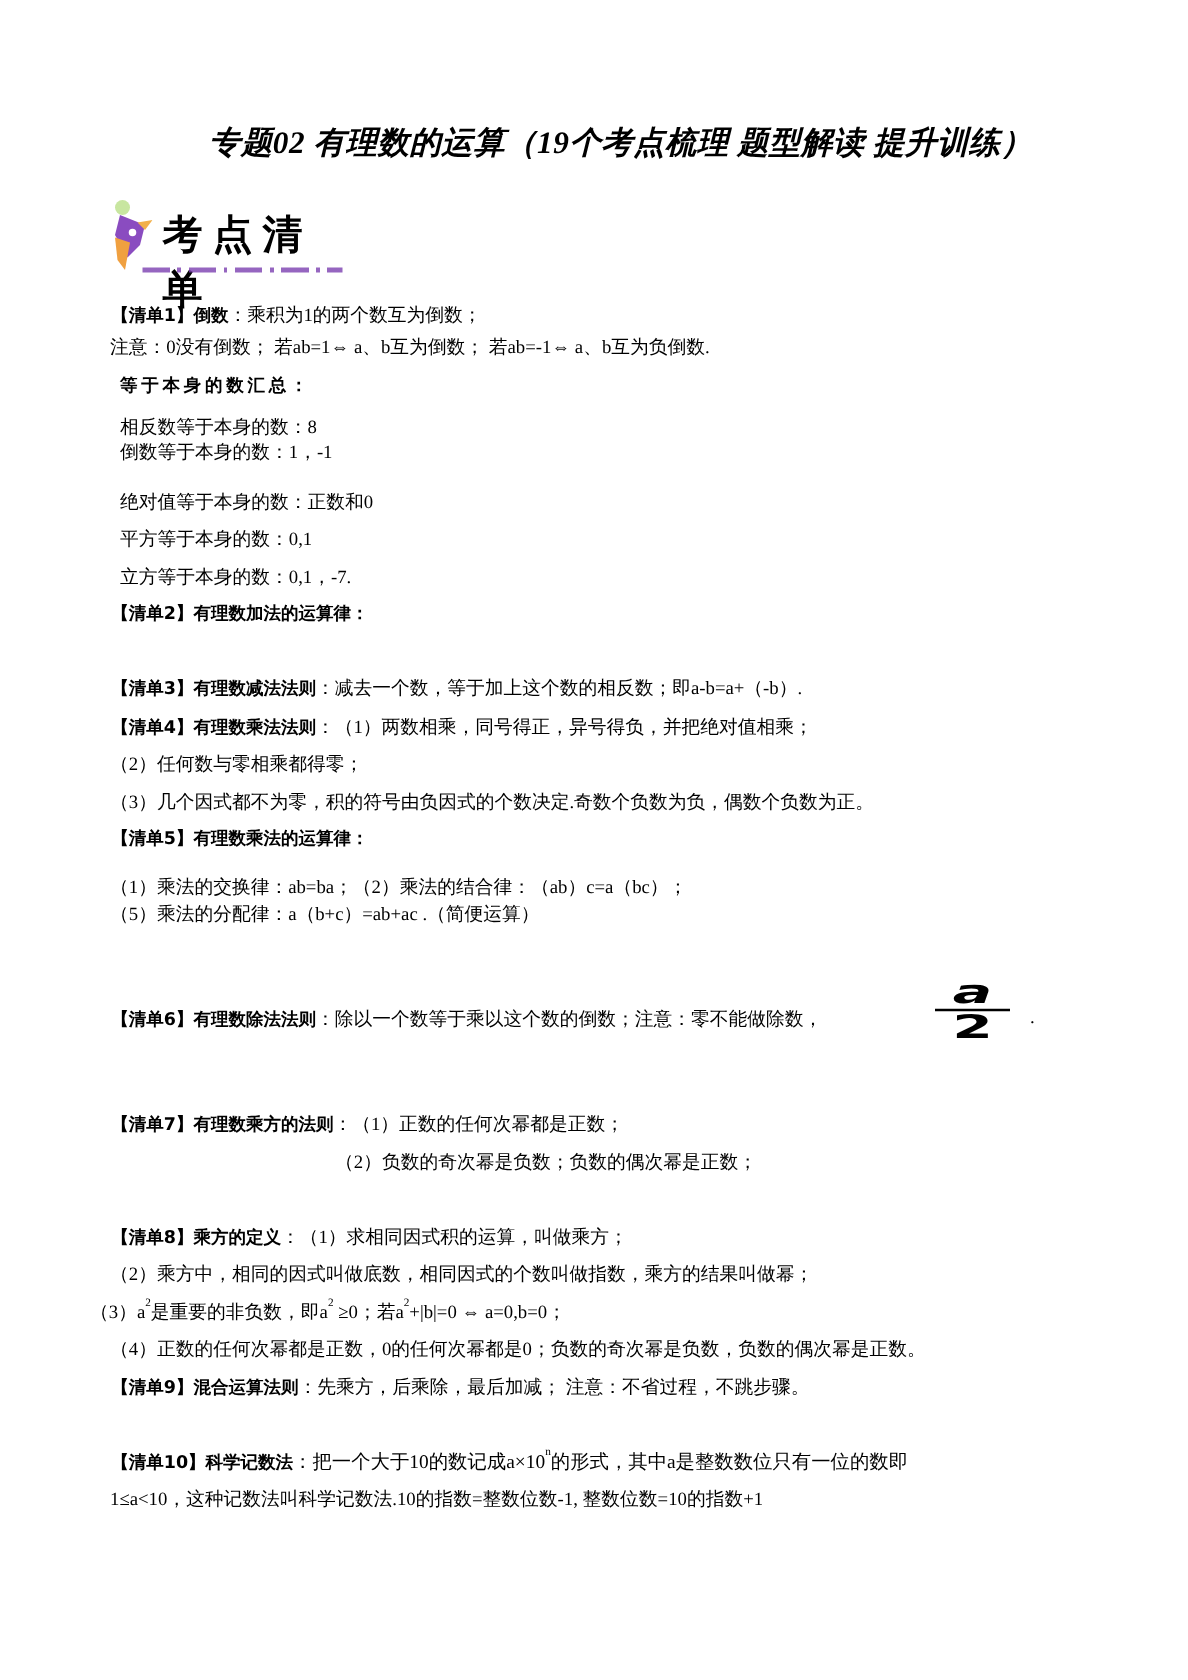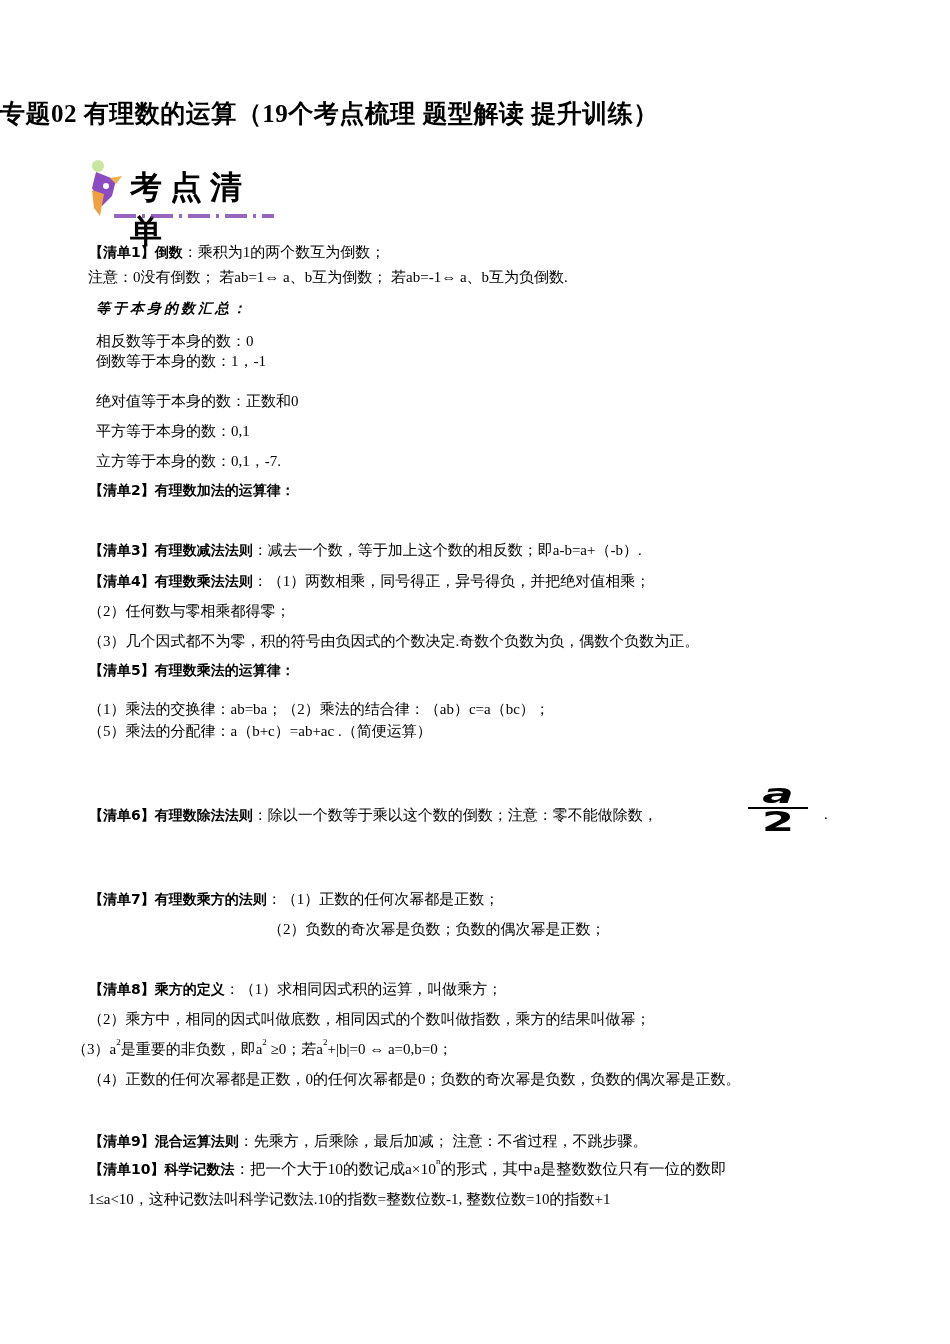--- a/index.html
+++ b/index.html
@@ -1,28 +1,28 @@
 <!DOCTYPE html>
 <html><head>
 <meta charset="utf-8">
 <style>
   html, body { margin: 0; padding: 0; background: #ffffff; }
   body { width: 950px; height: 1344px; position: relative; overflow: hidden;
          font-family: "Liberation Serif", "DejaVu Serif", serif; color: #000; }
-  .title { position: absolute; left: 0; width: 826px; top: 97px; text-align: left;
-           font-size: 25px; font-weight: bold; letter-spacing: 0.5px; }
+  .title { position: absolute; left: 0; width: 826px; top: 97px; text-align: right;
+           font-size: 25px; font-weight: bold; letter-spacing: 0.5px; font-style: italic; }
   .logo { position: absolute; left: 88px; top: 158px; width: 200px; height: 66px; }
   .logo-text { position: absolute; left: 42px; top: 8px; font-size: 32px; font-weight: bold;
                letter-spacing: 8px; font-family: "DejaVu Serif", serif; }
   .logo-line { position: absolute; left: 26px; top: 56px; width: 160px; height: 4px;
                background: repeating-linear-gradient(90deg, #7b3fb0 0 22px, transparent 22px 28px, #7b3fb0 28px 31px, transparent 31px 37px); opacity: 0.8; }
   .line { position: absolute; font-size: 15px; white-space: nowrap; }
   .b { font-weight: bold; font-family: "DejaVu Sans", sans-serif; font-size: 14px; }
   .bracket { font-family: "DejaVu Sans", sans-serif; font-size: 14px; }
-  .calli { font-weight: bold; font-style: italic; font-family: "DejaVu Serif", serif; font-size: 14px; letter-spacing: 3px; }
+  .calli { font-weight: bold; font-family: "DejaVu Serif", serif; font-size: 14px; letter-spacing: 3px; }
   .frac { position: absolute; left: 748px; top: 783px; width: 60px; text-align: center;
           font-family: "DejaVu Sans", sans-serif; }
   .frac .num { font-size: 26px; font-style: italic; font-weight: bold; line-height: 22px; transform: scaleX(1.8); display: block; }
   .frac .bar { height: 2px; background: #000; margin: 2px 0; }
   .frac .den { font-size: 26px; font-weight: bold; line-height: 22px; transform: scaleX(1.8); display: block; }
   sup { font-size: 9px; vertical-align: top; position: relative; top: -3px; }
 </style>
 </head>
 <body>
 
@@ -39,21 +39,21 @@
   <div class="logo-text">考点清单</div>
   <div class="logo-line"></div>
 </div>
 
 <div class="line" style="left:89px;top:243px">
   <span class="bracket b">【清单1】</span><span class="b">倒数</span><span>：乘积为1的两个数互为倒数；</span>
 </div>
 <div class="line" style="left:88px;top:268px">注意：0没有倒数；      若ab=1⇔ a、b互为倒数；      若ab=-1⇔ a、b互为负倒数.</div>
 <div class="line calli" style="left:96px;top:300px">等于本身的数汇总：</div>
 
-<div class="line" style="left:96px;top:332px">相反数等于本身的数：0</div>
+<div class="line" style="left:96px;top:332px">相反数等于本身的数：8</div>
 <div class="line" style="left:96px;top:352px">倒数等于本身的数：1，-1</div>
 <div class="line" style="left:96px;top:392px">绝对值等于本身的数：正数和0</div>
 <div class="line" style="left:96px;top:422px">平方等于本身的数：0,1</div>
 <div class="line" style="left:96px;top:452px">立方等于本身的数：0,1，-7.</div>
 
 <div class="line" style="left:89px;top:482px">
   <span class="bracket b">【清单2】</span><span class="b">有理数加法的运算律：</span>
 </div>
 
 <div class="line" style="left:89px;top:541px">
@@ -88,20 +88,20 @@
 
 <div class="line" style="left:89px;top:980px">
   <span class="bracket b">【清单8】</span><span class="b">乘方的定义</span><span>：（1）求相同因式积的运算，叫做乘方；</span>
 </div>
 <div class="line" style="left:88px;top:1010px">（2）乘方中，相同的因式叫做底数，相同因式的个数叫做指数，乘方的结果叫做幂；</div>
 <div class="line" style="left:72px;top:1040px">
   <span>（3）a</span><sup>2</sup><span>是重要的非负数，即a</span><sup>2</sup><span> ≥0；若a</span><sup>2</sup><span>+|b|=0 ⇔ a=0,b=0；</span>
 </div>
 <div class="line" style="left:88px;top:1070px">（4）正数的任何次幂都是正数，0的任何次幂都是0；负数的奇次幂是负数，负数的偶次幂是正数。</div>
 
-<div class="line" style="left:89px;top:1132px">
+<div class="line" style="left:89px;top:1100px">
   <span class="bracket b">【清单9】</span><span class="b">混合运算法则</span><span>：先乘方，后乘除，最后加减；      注意：不省过程，不跳步骤。</span>
 </div>
 
 <div class="line" style="left:89px;top:1159px;font-size:15.5px">
   <span class="bracket b">【清单10】</span><span class="b">科学记数法</span><span>：把一个大于10的数记成a×10</span><sup>n</sup><span>的形式，其中a是整数数位只有一位的数即</span>
 </div>
 <div class="line" style="left:88px;top:1190px">1≤a&lt;10，这种记数法叫科学记数法.10的指数=整数位数-1, 整数位数=10的指数+1</div>
 
 </body></html>

